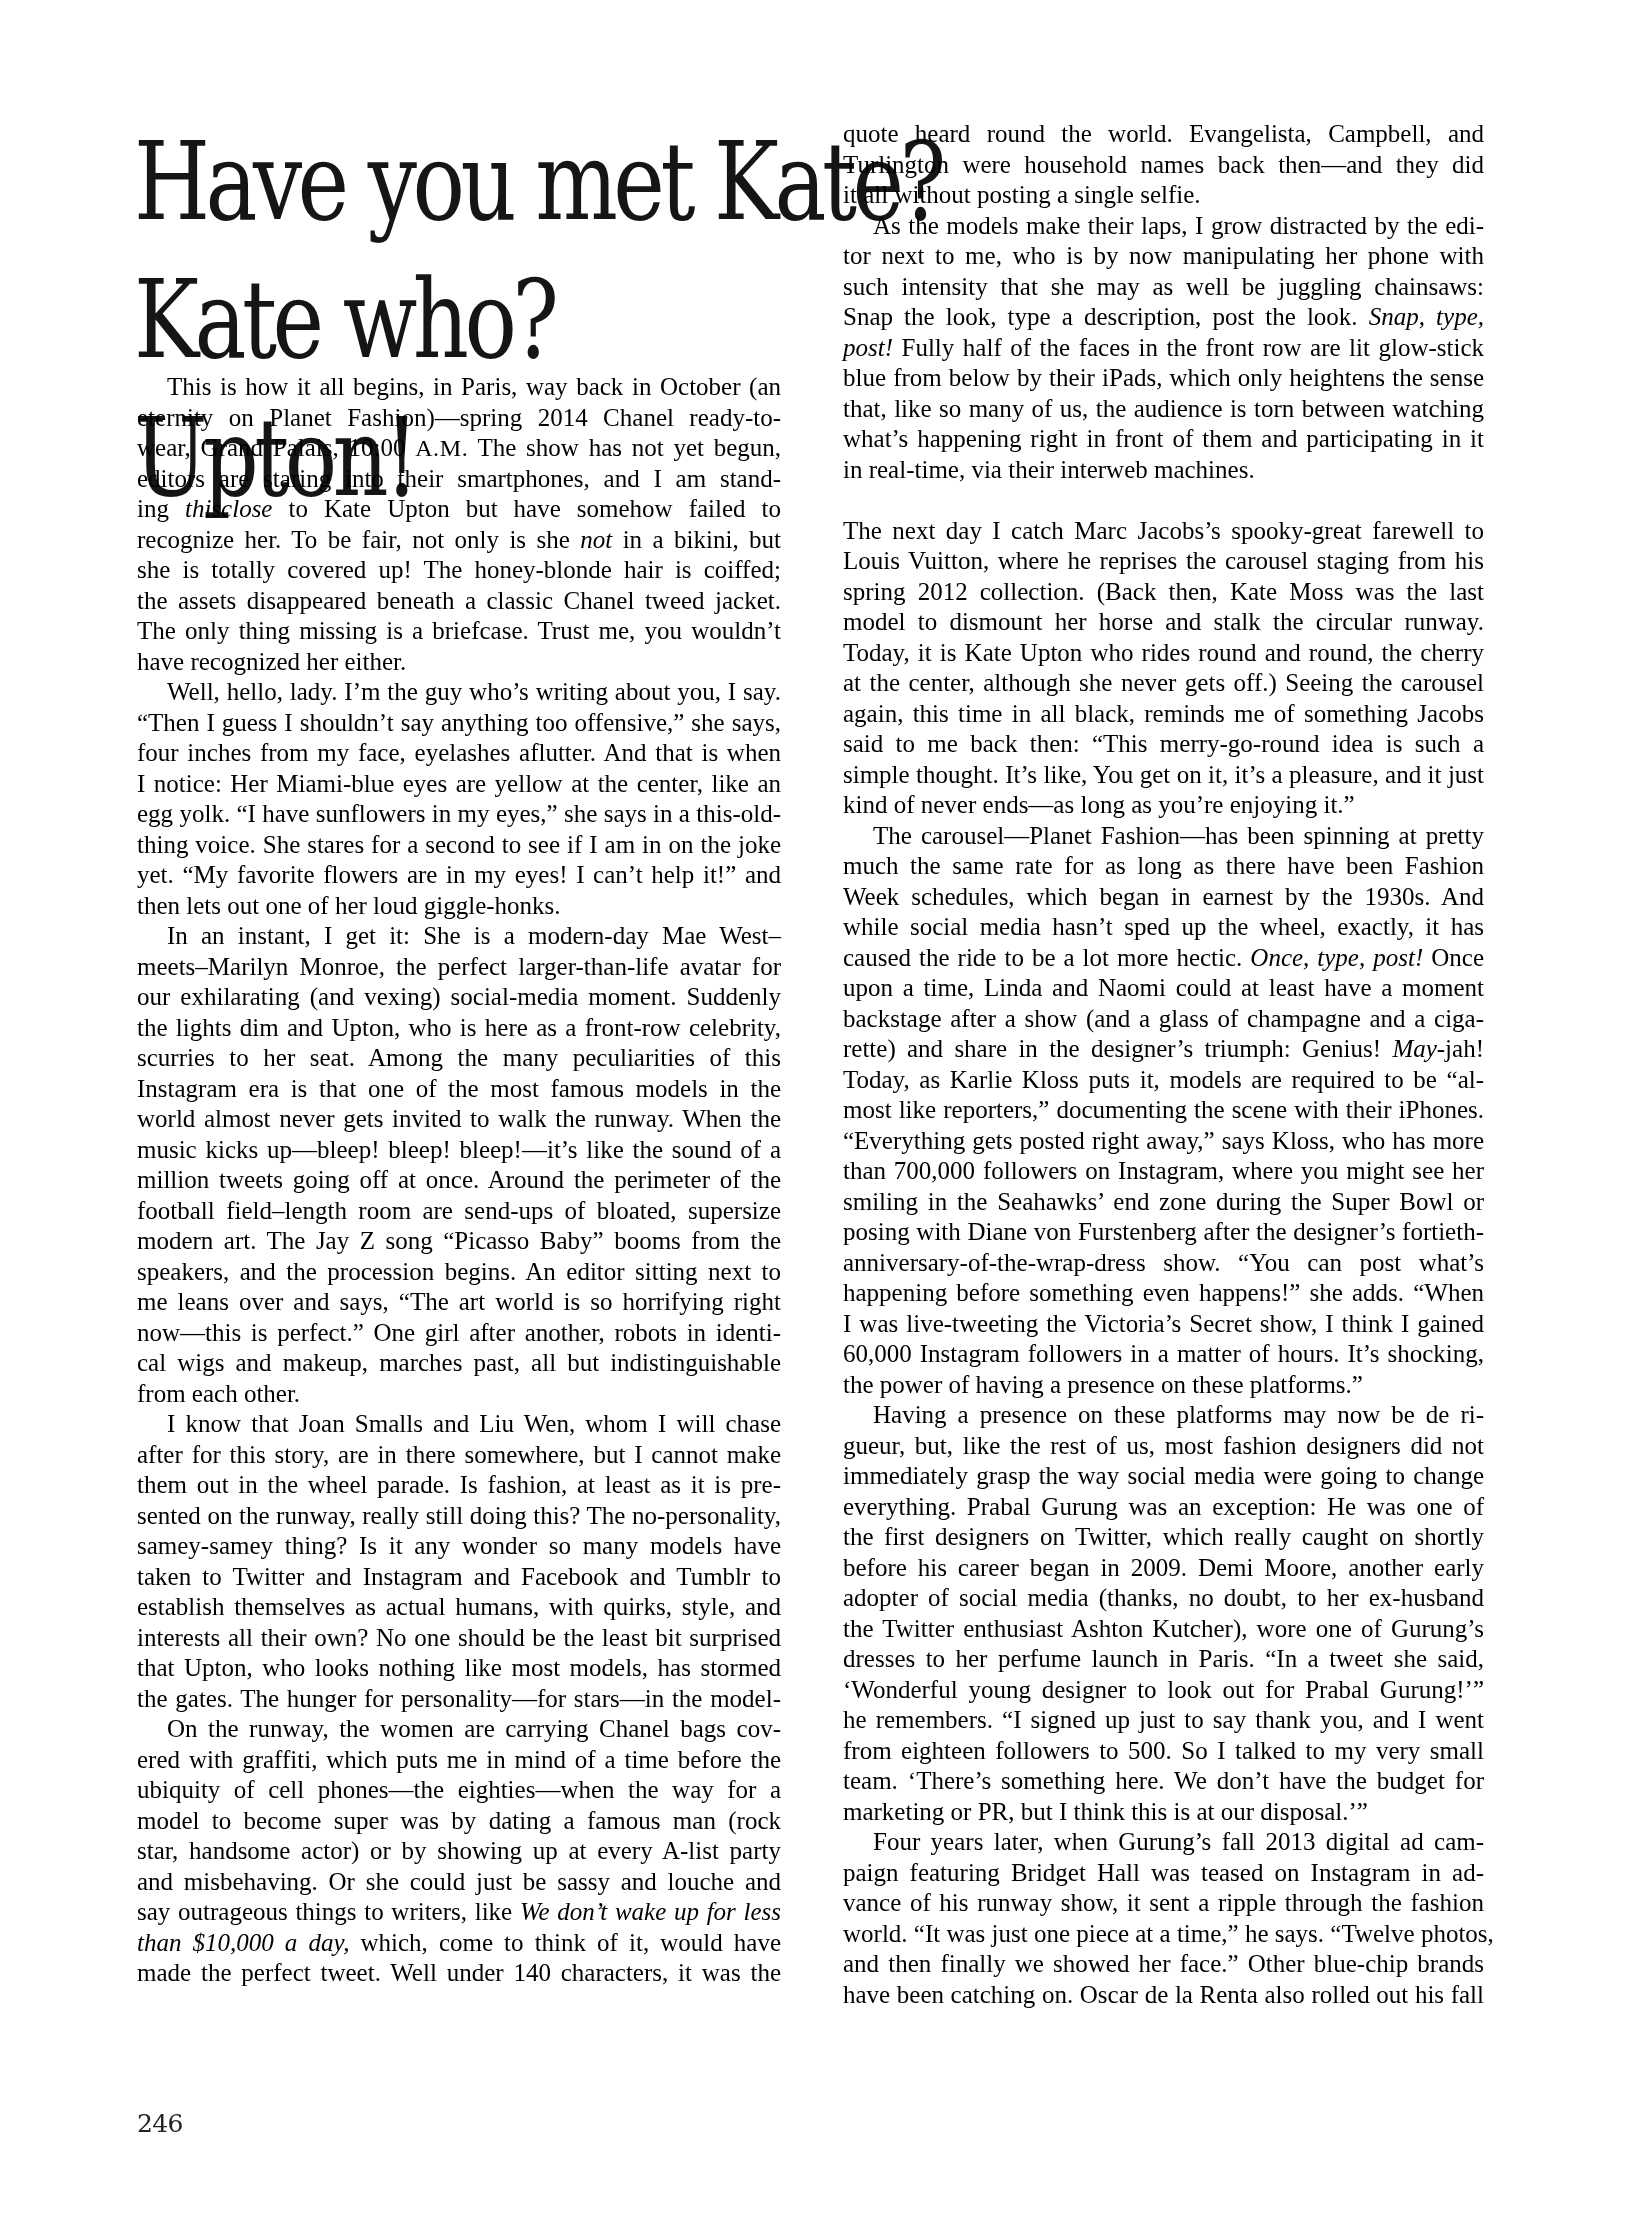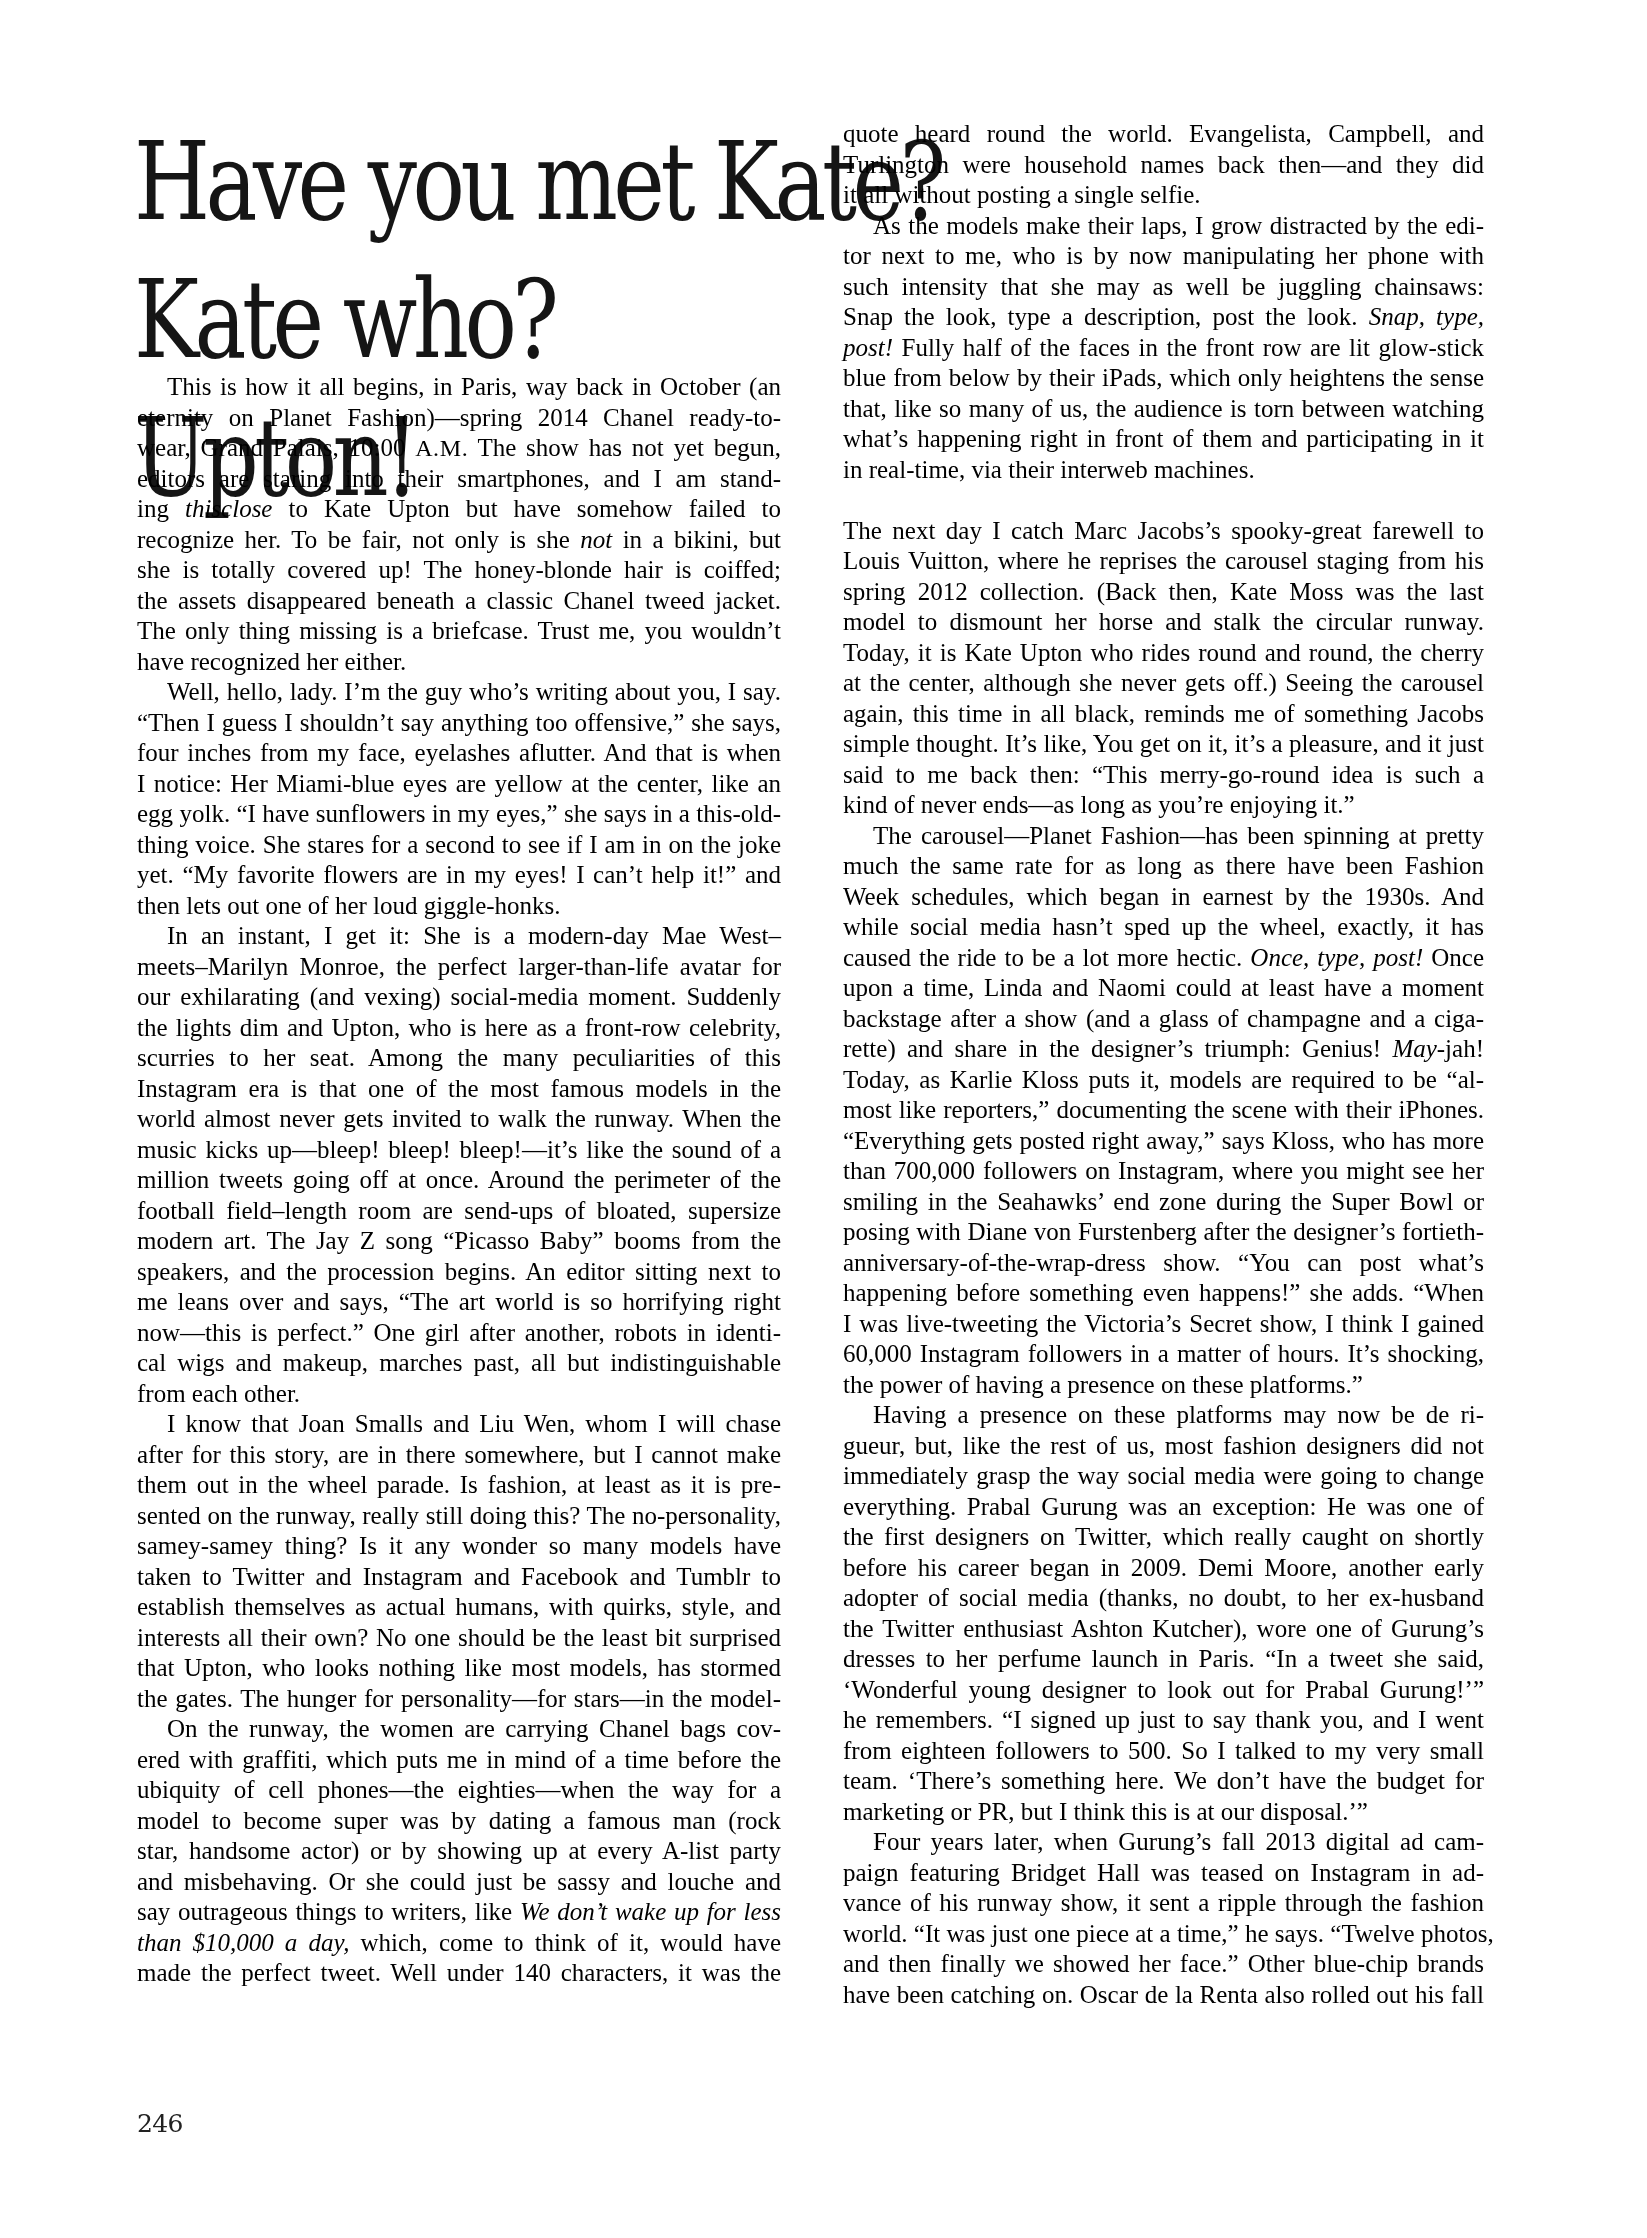--- a/index.html
+++ b/index.html
@@ -127,22 +127,22 @@
       </div>
       <span class="para-gap"></span>
       <div>
         <span class="line"><span>The next day I catch Marc Jacobs’s spooky-great farewell to</span></span>
         <span class="line"><span>Louis Vuitton, where he reprises the carousel staging from his</span></span>
         <span class="line"><span>spring 2012 collection. (Back then, Kate Moss was the last</span></span>
         <span class="line"><span>model to dismount her horse and stalk the circular runway.</span></span>
         <span class="line"><span>Today, it is Kate Upton who rides round and round, the cherry</span></span>
         <span class="line"><span>at the center, although she never gets off.) Seeing the carousel</span></span>
         <span class="line"><span>again, this time in all black, reminds me of something Jacobs</span></span>
+        <span class="line"><span>said to me back then: “This merry-go-round idea is such a</span></span>
         <span class="line"><span>simple thought. It’s like, You get on it, it’s a pleasure, and it just</span></span>
-        <span class="line"><span>said to me back then: “This merry-go-round idea is such a</span></span>
         <span class="line last"><span>kind of never ends—as long as you’re enjoying it.”</span></span>
       </div>
       <div>
         <span class="line indent"><span>The carousel—Planet Fashion—has been spinning at pretty</span></span>
         <span class="line"><span>much the same rate for as long as there have been Fashion</span></span>
         <span class="line"><span>Week schedules, which began in earnest by the 1930s. And</span></span>
         <span class="line"><span>while social media hasn’t sped up the wheel, exactly, it has</span></span>
         <span class="line"><span>caused the ride to be a lot more hectic. </span><span class="it">Once, type, post!</span><span> Once</span></span>
         <span class="line"><span>upon a time, Linda and Naomi could at least have a moment</span></span>
         <span class="line"><span>backstage after a show (and a glass of champagne and a ciga-</span></span>

